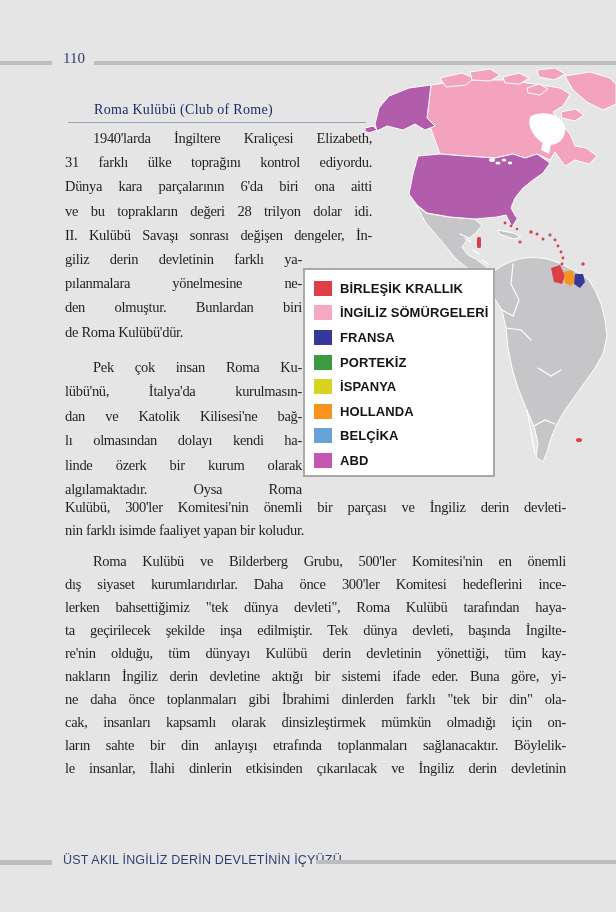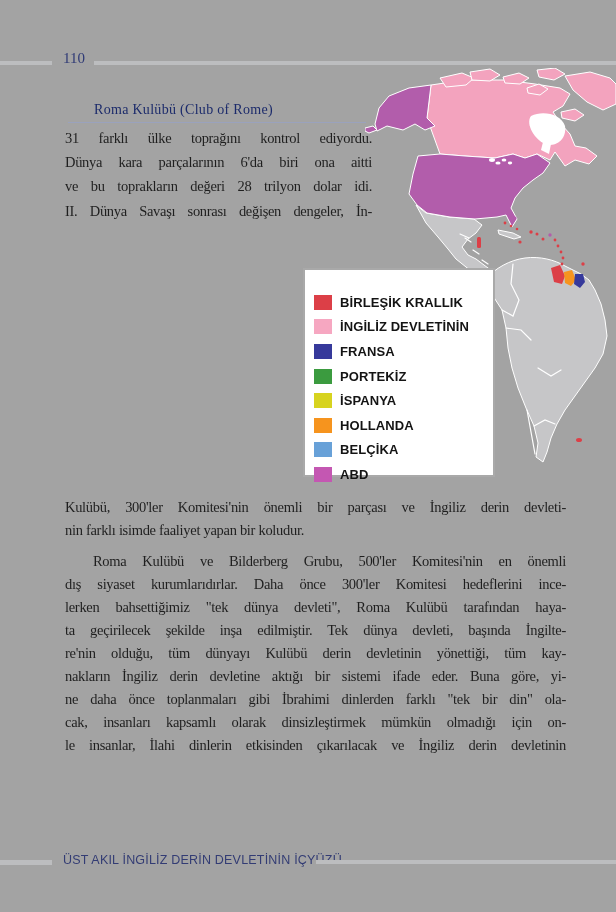--- a/index.html
+++ b/index.html
@@ -1,16 +1,16 @@
 <!DOCTYPE html>
 <html><head>
 <meta charset="utf-8">
 <style>
   html,body { margin:0; padding:0; background:#ffffff; }
-  .page { position:relative; width:616px; height:912px; background:#a3a3a3; overflow:hidden;
+  .page { position:relative; width:616px; height:912px; background:#e5e5e5; overflow:hidden;
           font-family:"Liberation Serif", serif; }
 
   .rule { position:absolute; background:#bcbdbf; height:4px; }
   .pagenum { position:absolute; left:56px; top:50px; width:36px; text-align:center;
              font-size:15px; color:#2f3a76; }
 
   .title { position:absolute; left:94px; top:90px; font-size:14px; color:#1c2b6b;
            letter-spacing:0.3px; white-space:nowrap;margin-top:12px; }
   .title-rule { position:absolute; left:68px; top:122px; width:298px; height:1px; background:#9aa2bd; }
 
@@ -21,21 +21,21 @@
   .p1a { left:65px; top:126px; width:307px; line-height:24.2px; }
   .p1b { left:65px; top:247px; width:237px; line-height:24.2px; }
   .p2a { left:65px; top:355px; width:237px; line-height:24.4px; }
   .p2b { left:65px; top:496px; width:501px; line-height:23px; }
   .p3  { left:65px; top:550px; width:501px; line-height:23px; }
 
   .map { position:absolute; left:365px; top:68px; width:251px; height:445px; }
 
   .legend { position:absolute; left:303px; top:268px; width:192px; height:209px;
             background:#fff; border:2px solid #a9a9a9; box-sizing:border-box;
-            padding:20px 0 0 9px; }
+            padding:6px 0 0 9px; }
   .lrow { display:flex; align-items:center; height:24.6px; }
   .swatch { width:18px; height:15px; margin-right:8px; flex:none; }
   .llabel { font-family:"Liberation Sans", sans-serif; font-weight:bold; font-size:13px;
             color:#141414; letter-spacing:0.1px; white-space:nowrap; }
 
   .footer-text { position:absolute; left:63px; top:853px; font-family:"Liberation Sans", sans-serif;
                  font-size:12.5px; color:#333c74; letter-spacing:0.2px; white-space:nowrap; }
 </style>
 </head>
 <body>
@@ -128,21 +128,21 @@
     </g>
   </svg>
 
   <div class="legend">
     <div class="lrow">
       <div class="swatch" style="background-color: rgb(220, 63, 71);"></div>
       <div class="llabel">BİRLEŞİK KRALLIK</div>
     </div>
     <div class="lrow">
       <div class="swatch" style="background-color: rgb(246, 167, 193);"></div>
-      <div class="llabel">İNGİLİZ DEVLETİNİN</div>
+      <div class="llabel">İNGİLİZ SÖMÜRGELERİ</div>
     </div>
     <div class="lrow">
       <div class="swatch" style="background-color: rgb(54, 57, 155);"></div>
       <div class="llabel">FRANSA</div>
     </div>
     <div class="lrow">
       <div class="swatch" style="background-color: rgb(59, 155, 63);"></div>
       <div class="llabel">PORTEKİZ</div>
     </div>
     <div class="lrow">
@@ -157,42 +157,58 @@
       <div class="swatch" style="background-color: rgb(104, 161, 216);"></div>
       <div class="llabel">BELÇİKA</div>
     </div>
     <div class="lrow">
       <div class="swatch" style="background-color: rgb(196, 87, 178);"></div>
       <div class="llabel">ABD</div>
     </div>
   </div>
 
   <div class="col p1a">
+    <div class="ln ind">1940'larda İngiltere Kraliçesi Elizabeth,</div>
     <div class="ln">31 farklı ülke toprağını kontrol ediyordu.</div>
     <div class="ln">Dünya kara parçalarının 6'da biri ona aitti</div>
     <div class="ln">ve bu toprakların değeri 28 trilyon dolar idi.</div>
-    <div class="ln">II. Dünya Savaşı sonrası değişen dengeler, İn-</div>
-  </div>
-
-
+    <div class="ln">II. Kulübü Savaşı sonrası değişen dengeler, İn-</div>
+  </div>
+
+  <div class="col p1b">
+    <div class="ln">giliz derin devletinin farklı ya-</div>
+    <div class="ln">pılanmalara yönelmesine ne-</div>
+    <div class="ln">den olmuştur. Bunlardan biri</div>
+    <div class="ln end">de Roma Kulübü'dür.</div>
+  </div>
+
+  <div class="col p2a">
+    <div class="ln ind">Pek çok insan Roma Ku-</div>
+    <div class="ln">lübü'nü, İtalya'da kurulmasın-</div>
+    <div class="ln">dan ve Katolik Kilisesi'ne bağ-</div>
+    <div class="ln">lı olmasından dolayı kendi ha-</div>
+    <div class="ln">linde özerk bir kurum olarak</div>
+    <div class="ln">algılamaktadır.  Oysa  Roma</div>
+  </div>
 
   <div class="col p2b">
     <div class="ln">Kulübü, 300'ler Komitesi'nin önemli bir parçası ve İngiliz derin devleti-</div>
     <div class="ln end">nin farklı isimde faaliyet yapan bir koludur.</div>
   </div>
 
   <div class="col p3">
     <div class="ln ind">Roma Kulübü ve Bilderberg Grubu, 500'ler Komitesi'nin en önemli</div>
     <div class="ln">dış siyaset kurumlarıdırlar. Daha önce 300'ler Komitesi hedeflerini ince-</div>
     <div class="ln">lerken bahsettiğimiz "tek dünya devleti", Roma Kulübü tarafından haya-</div>
     <div class="ln">ta geçirilecek şekilde inşa edilmiştir. Tek dünya devleti, başında İngilte-</div>
     <div class="ln">re'nin olduğu, tüm dünyayı Kulübü derin devletinin yönettiği, tüm kay-</div>
     <div class="ln">nakların İngiliz derin devletine aktığı bir sistemi ifade eder. Buna göre, yi-</div>
     <div class="ln">ne daha önce toplanmaları gibi İbrahimi dinlerden farklı "tek bir din" ola-</div>
     <div class="ln">cak, insanları kapsamlı olarak dinsizleştirmek mümkün olmadığı için on-</div>
+    <div class="ln">ların sahte bir din anlayışı etrafında toplanmaları sağlanacaktır. Böylelik-</div>
     <div class="ln">le insanlar, İlahi dinlerin etkisinden çıkarılacak ve İngiliz derin devletinin</div>
   </div>
 
   <div class="rule" style="left:0; top:860px; width:52px; height:5px;"></div>
   <div class="footer-text">ÜST AKIL İNGİLİZ DERİN DEVLETİNİN İÇYÜZÜ</div>
   <div class="rule" style="left:316px; top:860px; width:300px;"></div>
 
 </div>
 
 </body></html>

